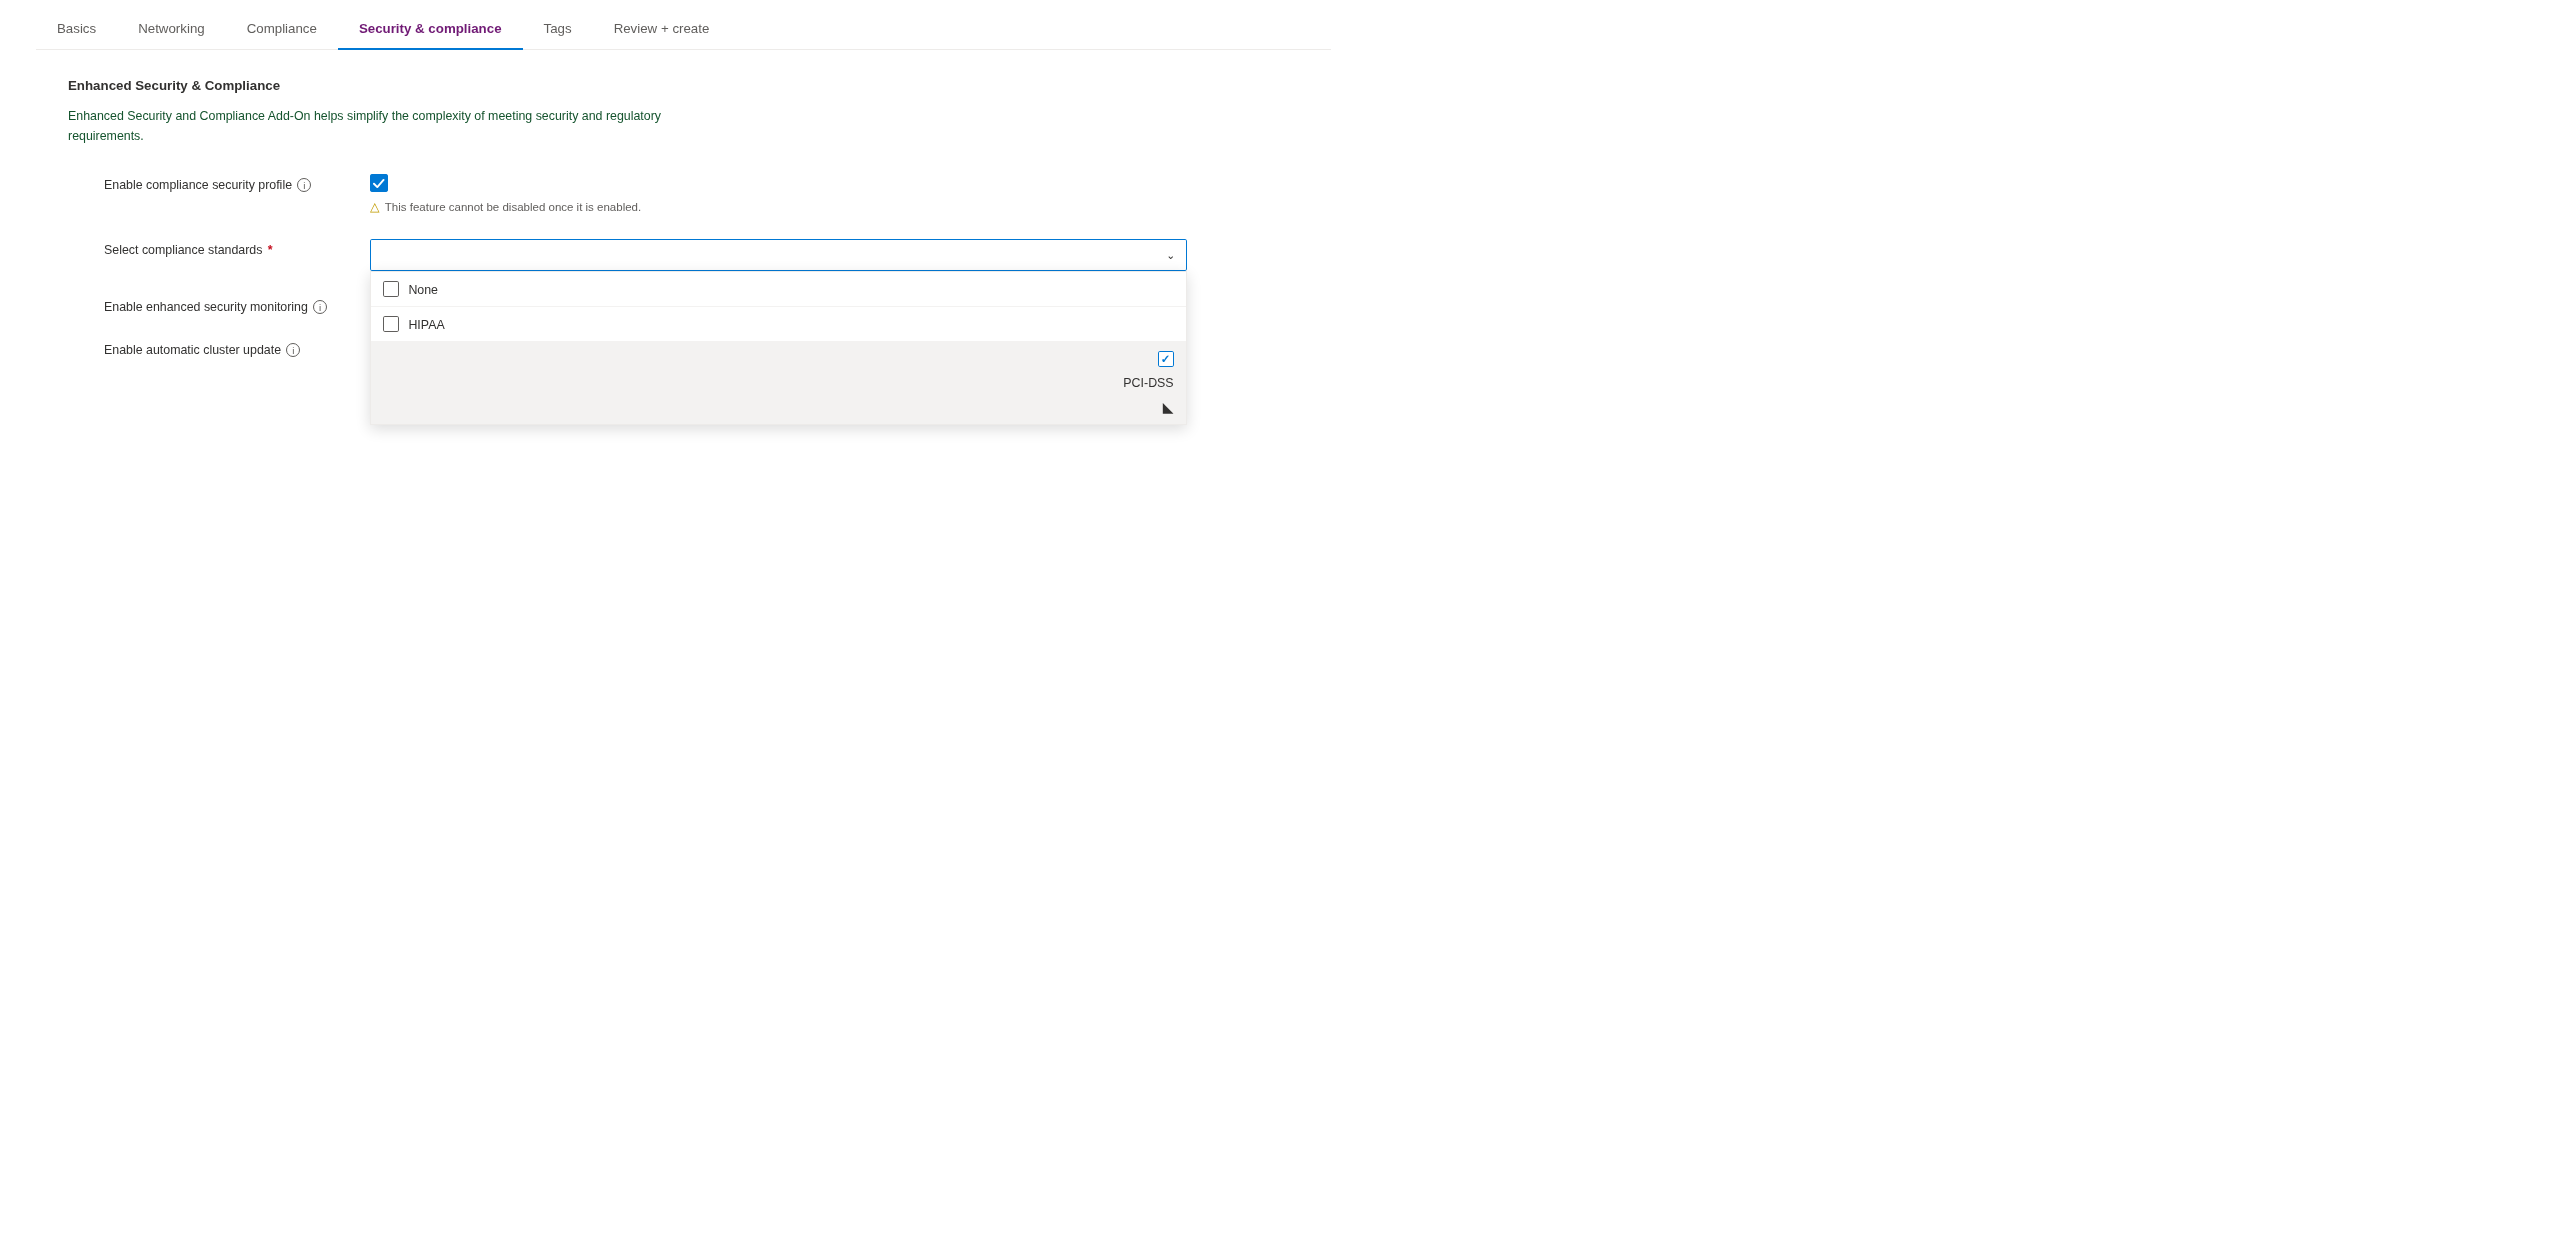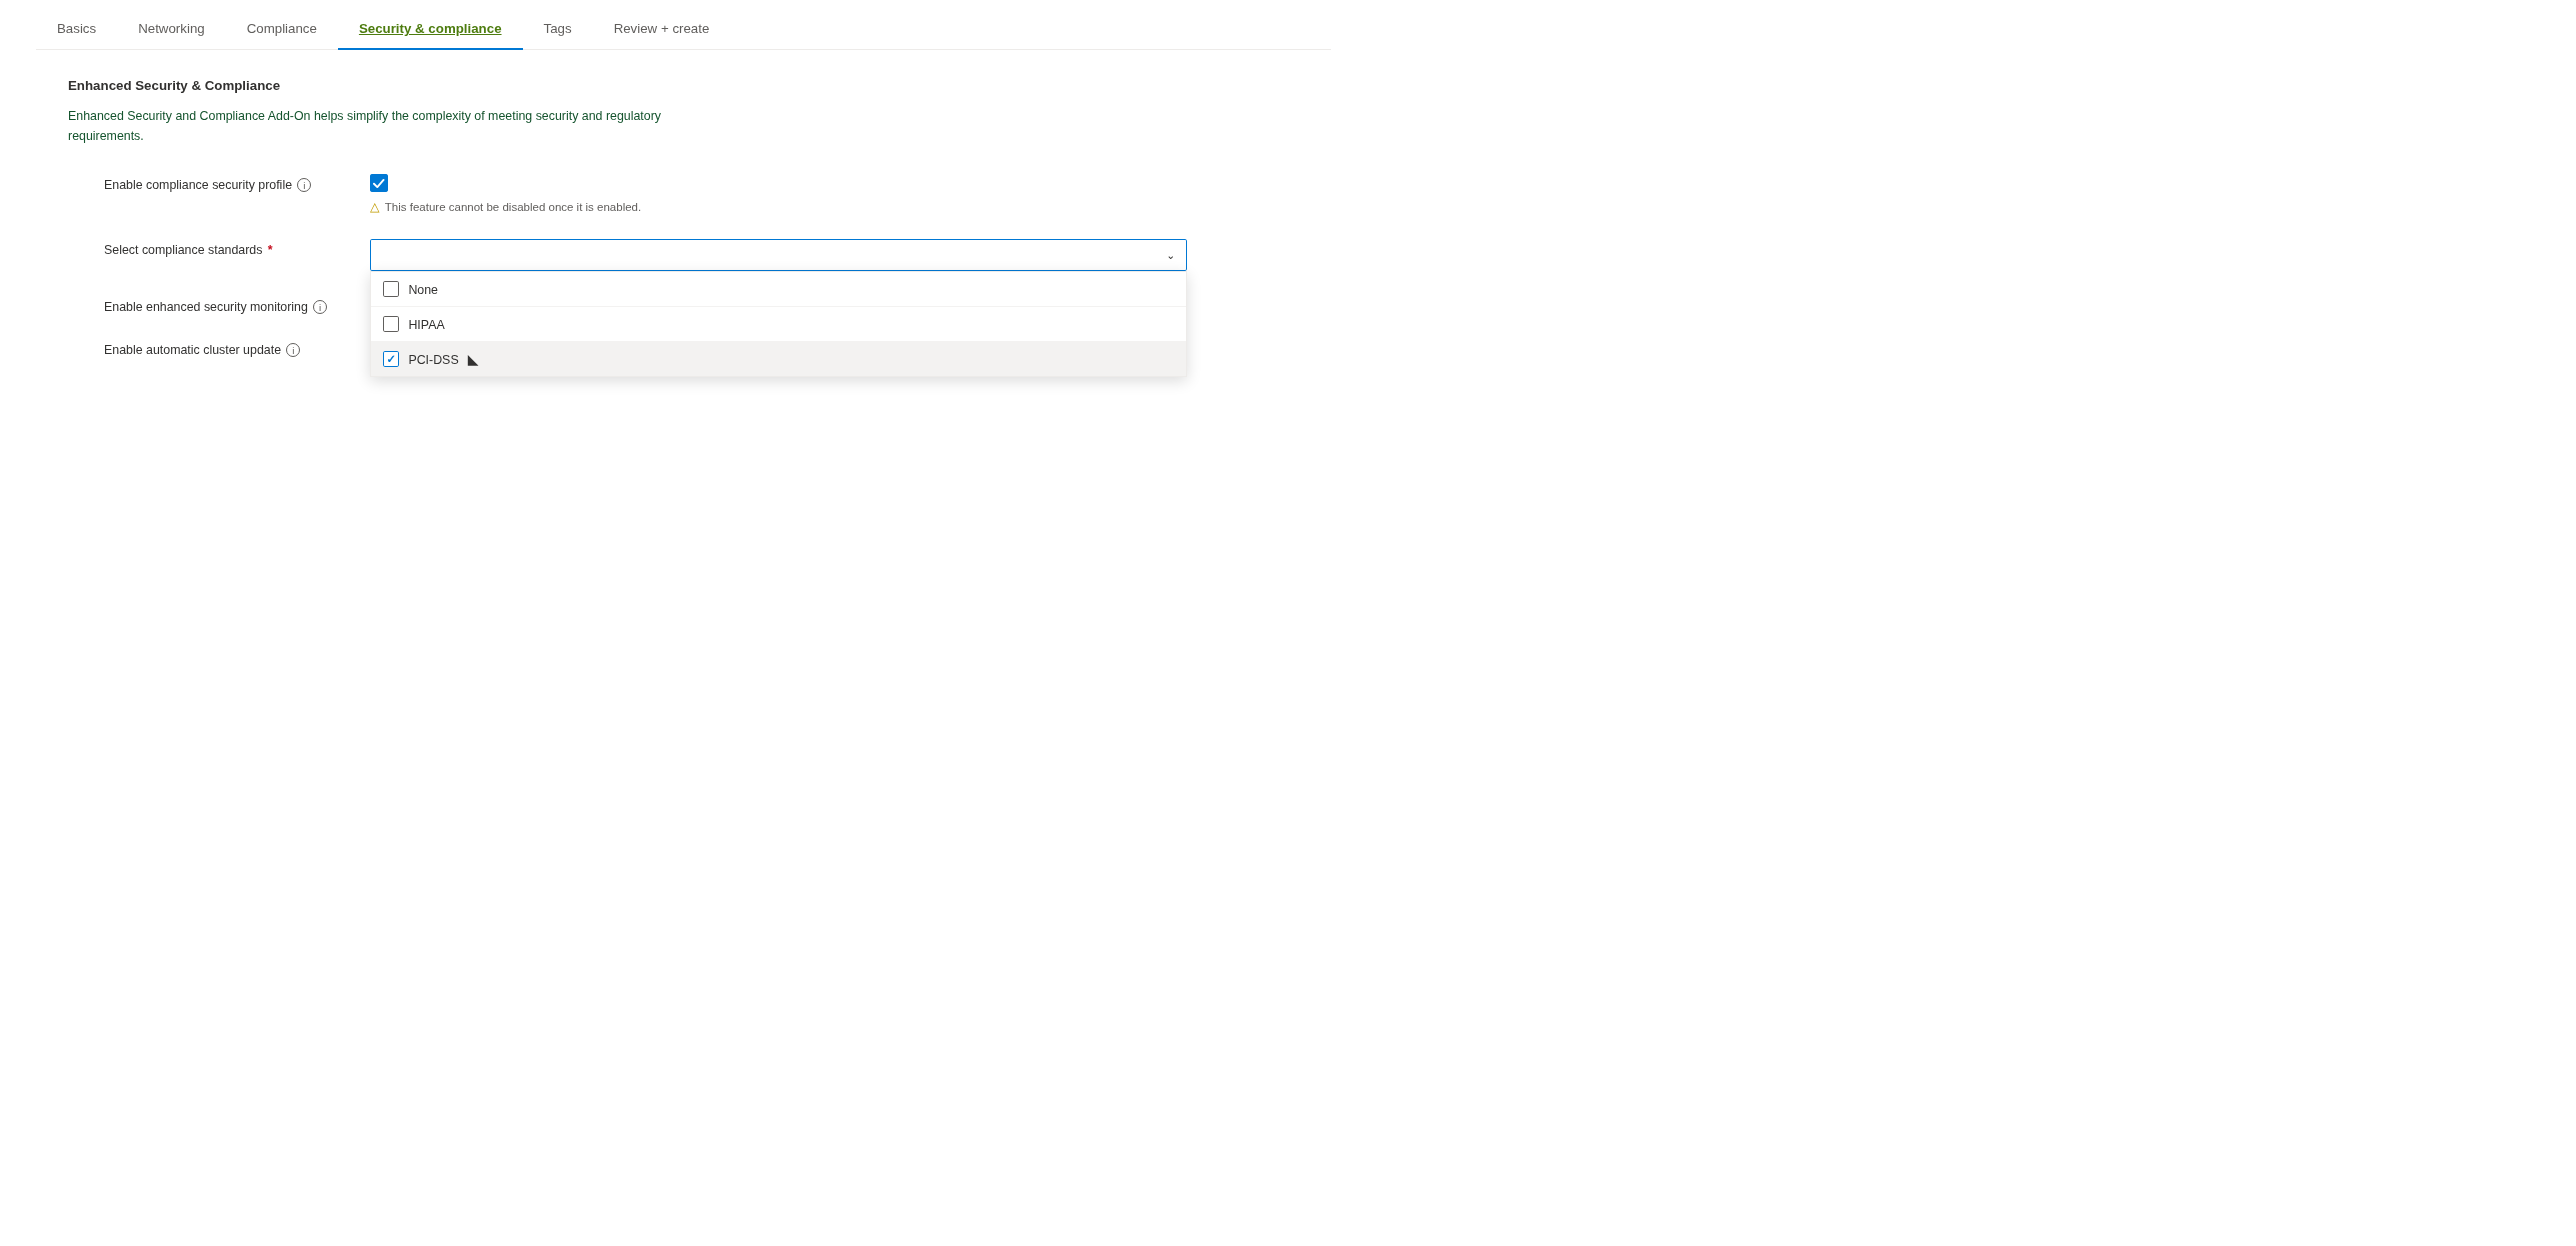--- a/index.html
+++ b/index.html
@@ -37,23 +37,22 @@
       cursor: pointer;
       position: relative;
       white-space: nowrap;
       font-weight: 400;
       text-decoration: none;
       border: none;
       background: none;
     }
 
     .tab-item.active {
-      color: #4d7c0f;
+      color: #701a75;
       font-weight: 600;
-      text-decoration: underline;
     }
 
     .tab-item.active::after {
       content: '';
       position: absolute;
       bottom: -0.9px;
       left: 0;
       right: 0;
       height: 1.8px;
       background: #0078d4;
@@ -229,20 +228,21 @@
       cursor: pointer;
       border-bottom: 0.9px solid #f3f2f1;
     }
 
     .dropdown-item:last-child {
       border-bottom: none;
     }
 
     .dropdown-item.has-cursor {
       background: #f3f2f1;
+      flex-direction: column;
     }
 
     
     .dd-checkbox-empty {
       width: 16px;
       height: 16px;
       border: 1.3px solid #605e5c;
       border-radius: 1.8px;
       background: #ffffff;
       flex-shrink: 0;

